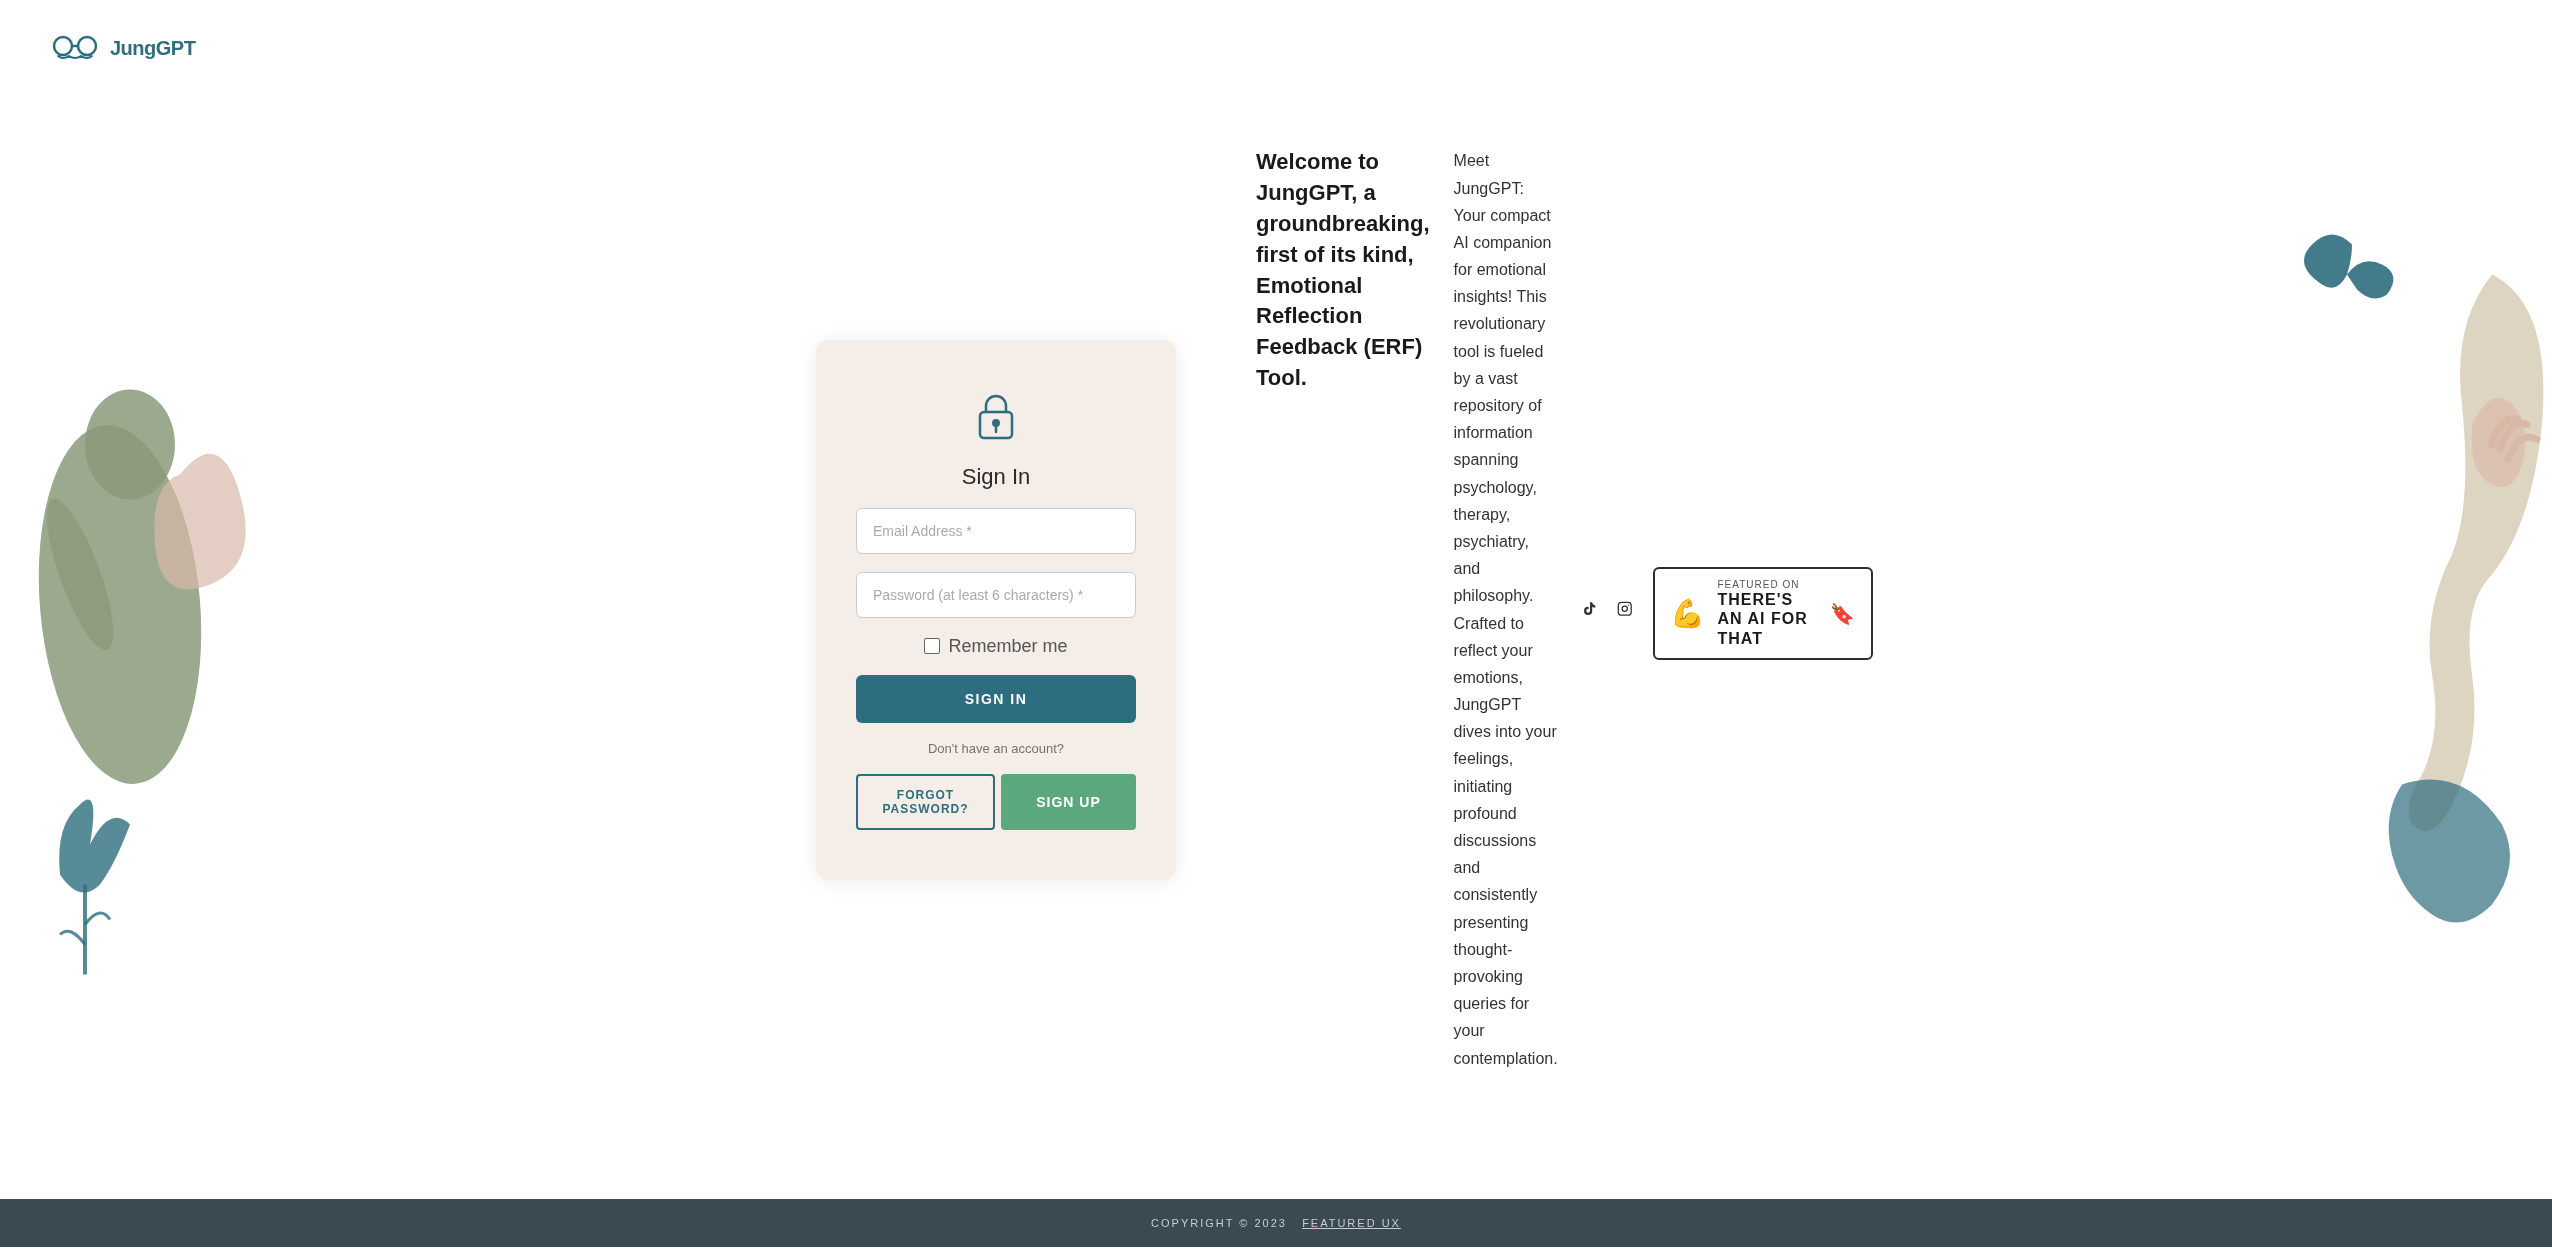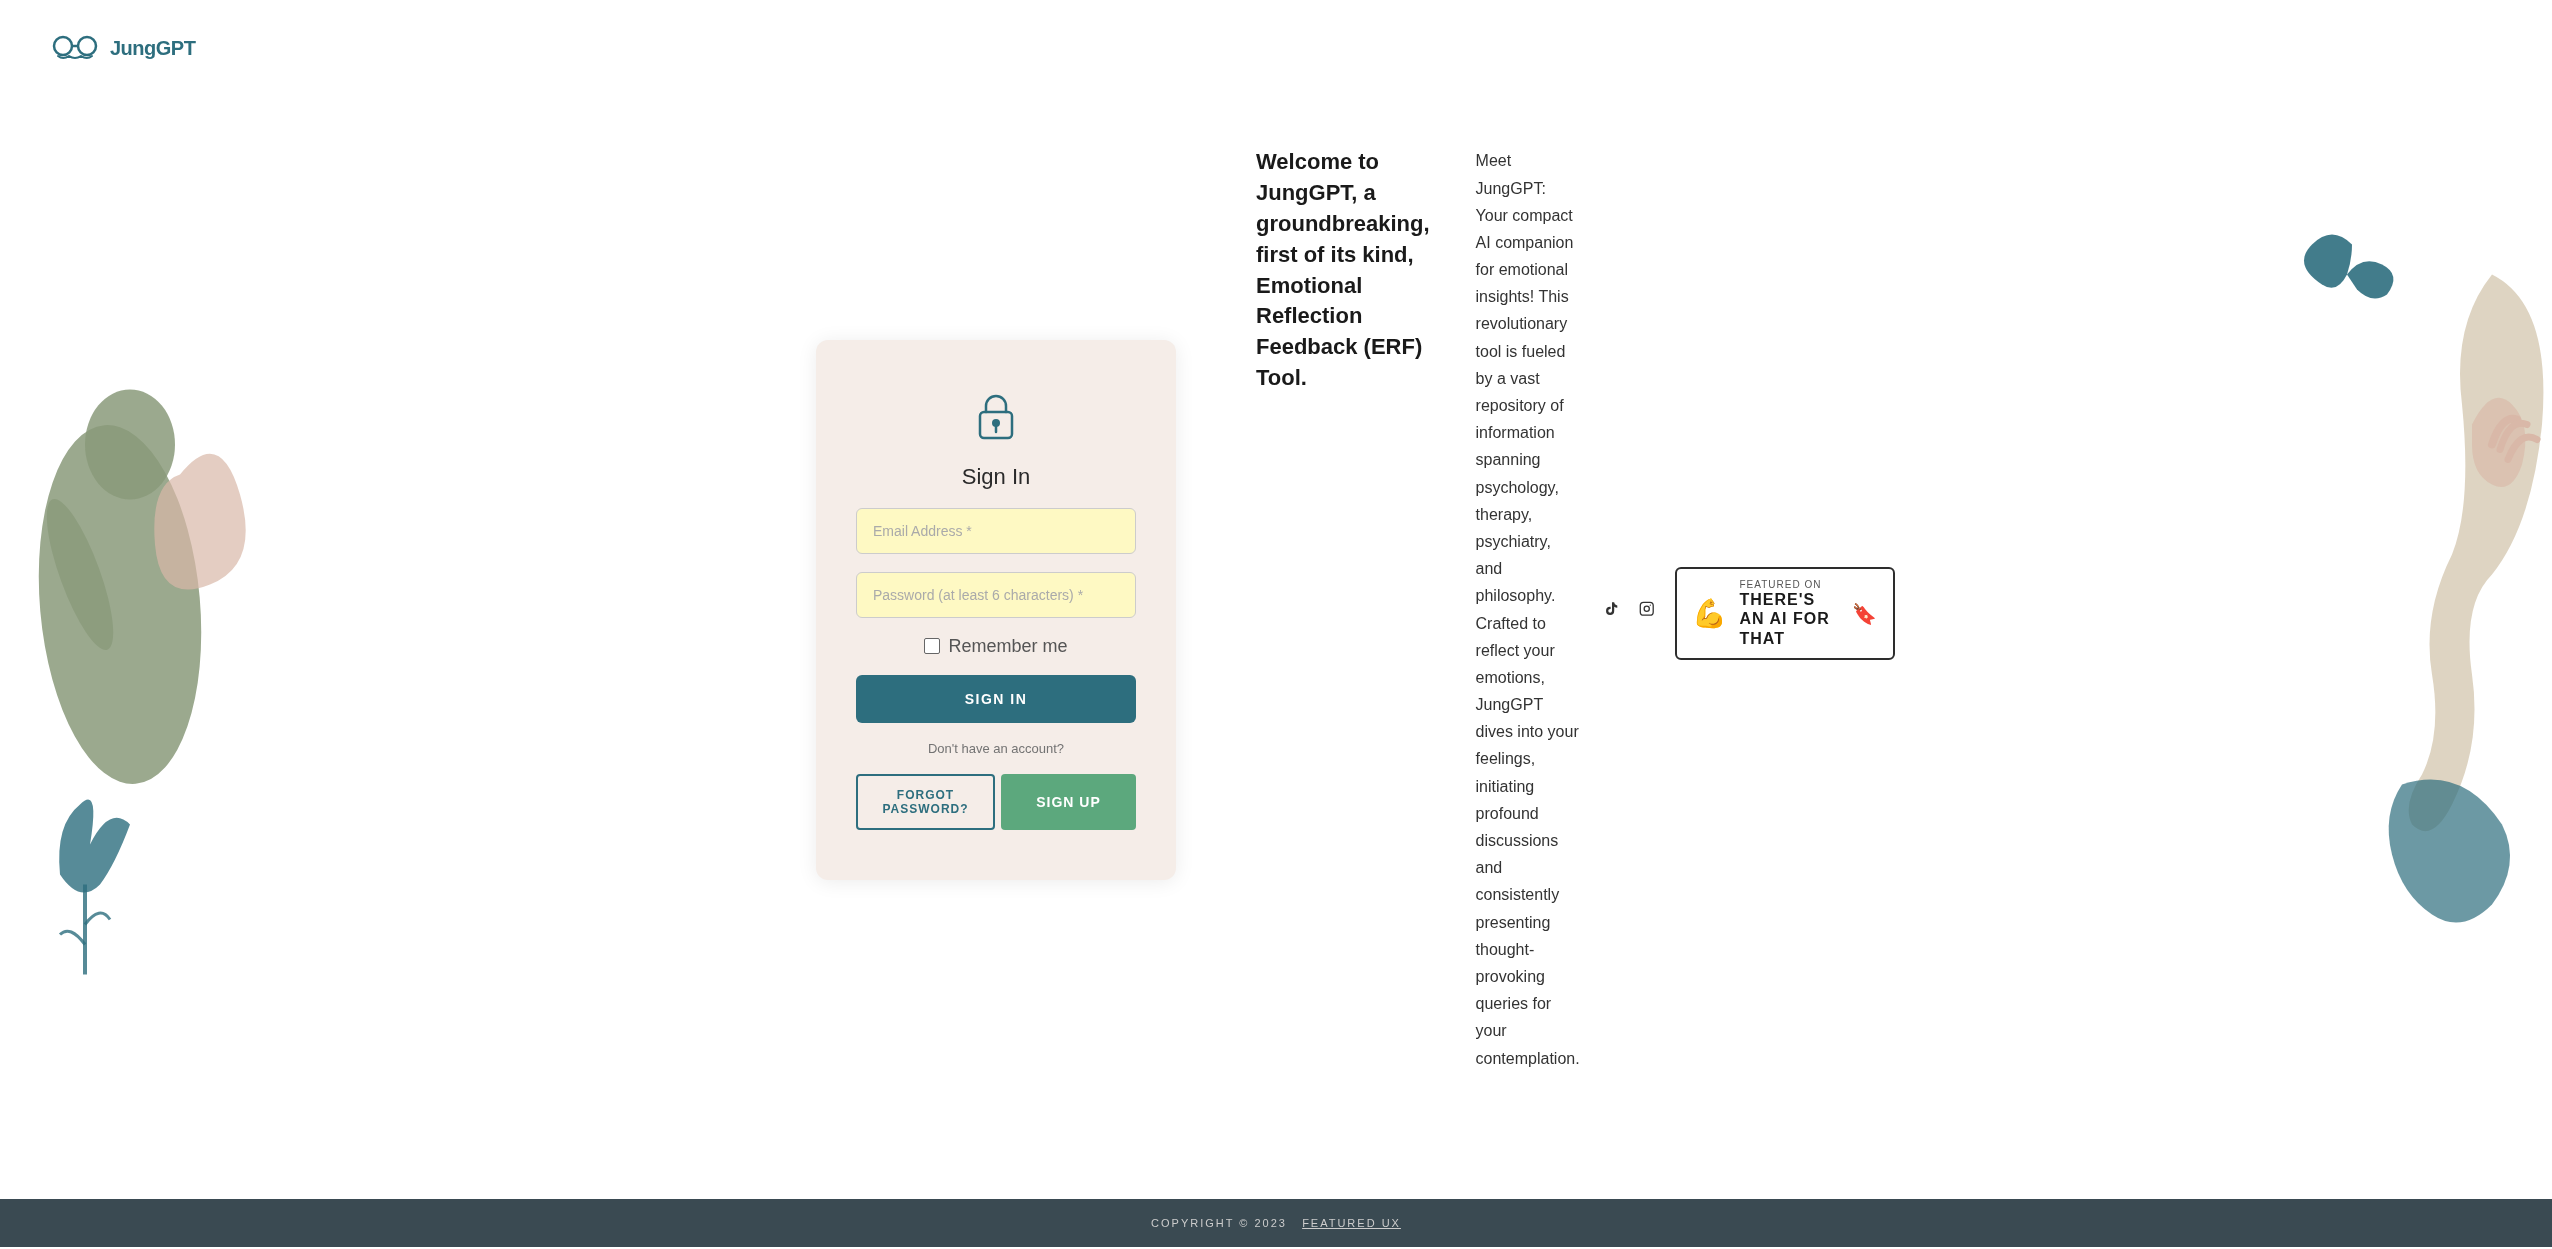--- a/index.html
+++ b/index.html
@@ -93,21 +93,21 @@
       margin-top: -4px;
     }
 
     .form-field {
       width: 100%;
       padding: 14px 16px;
       border: 1px solid #ccc;
       border-radius: 6px;
       font-size: 14px;
       color: #888;
-      background: #fef9c3;
+      background: #ffffff;
       outline: none;
     }
 
     .form-field::placeholder {
       color: #aaa;
     }
 
     .remember-row {
       display: flex;
       align-items: center;
@@ -197,21 +197,20 @@
       font-size: 22px;
       font-weight: 700;
       color: #1a1a1a;
       line-height: 1.4;
     }
 
     .description-text {
       font-size: 16px;
       color: #333;
       line-height: 1.7;
-      margin-left: 22px;
     }
 
     .social-row {
       display: flex;
       align-items: center;
       gap: 20px;
       margin-top: 8px;
     }
 
     .featured-badge {

